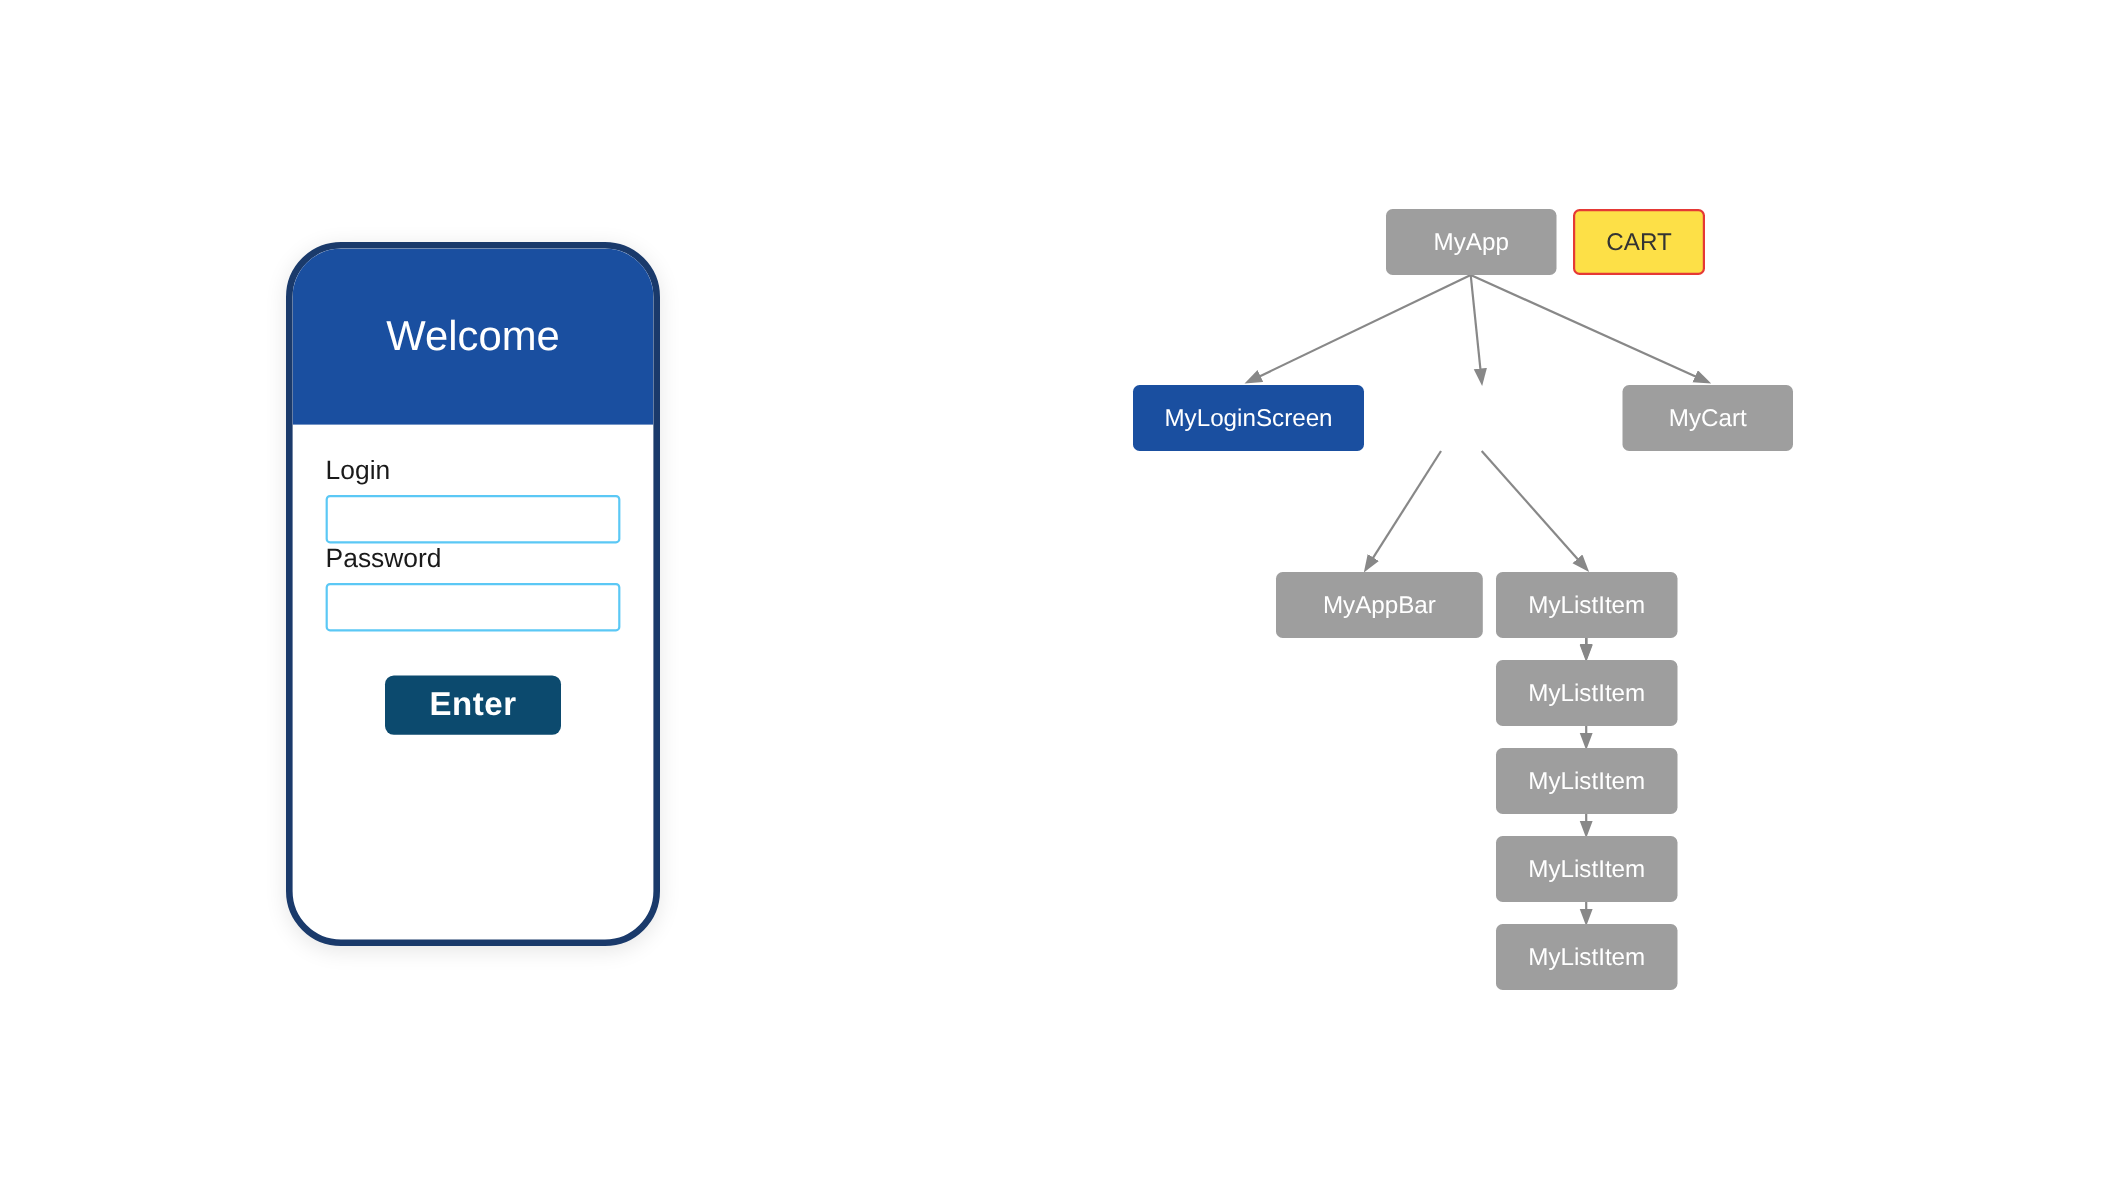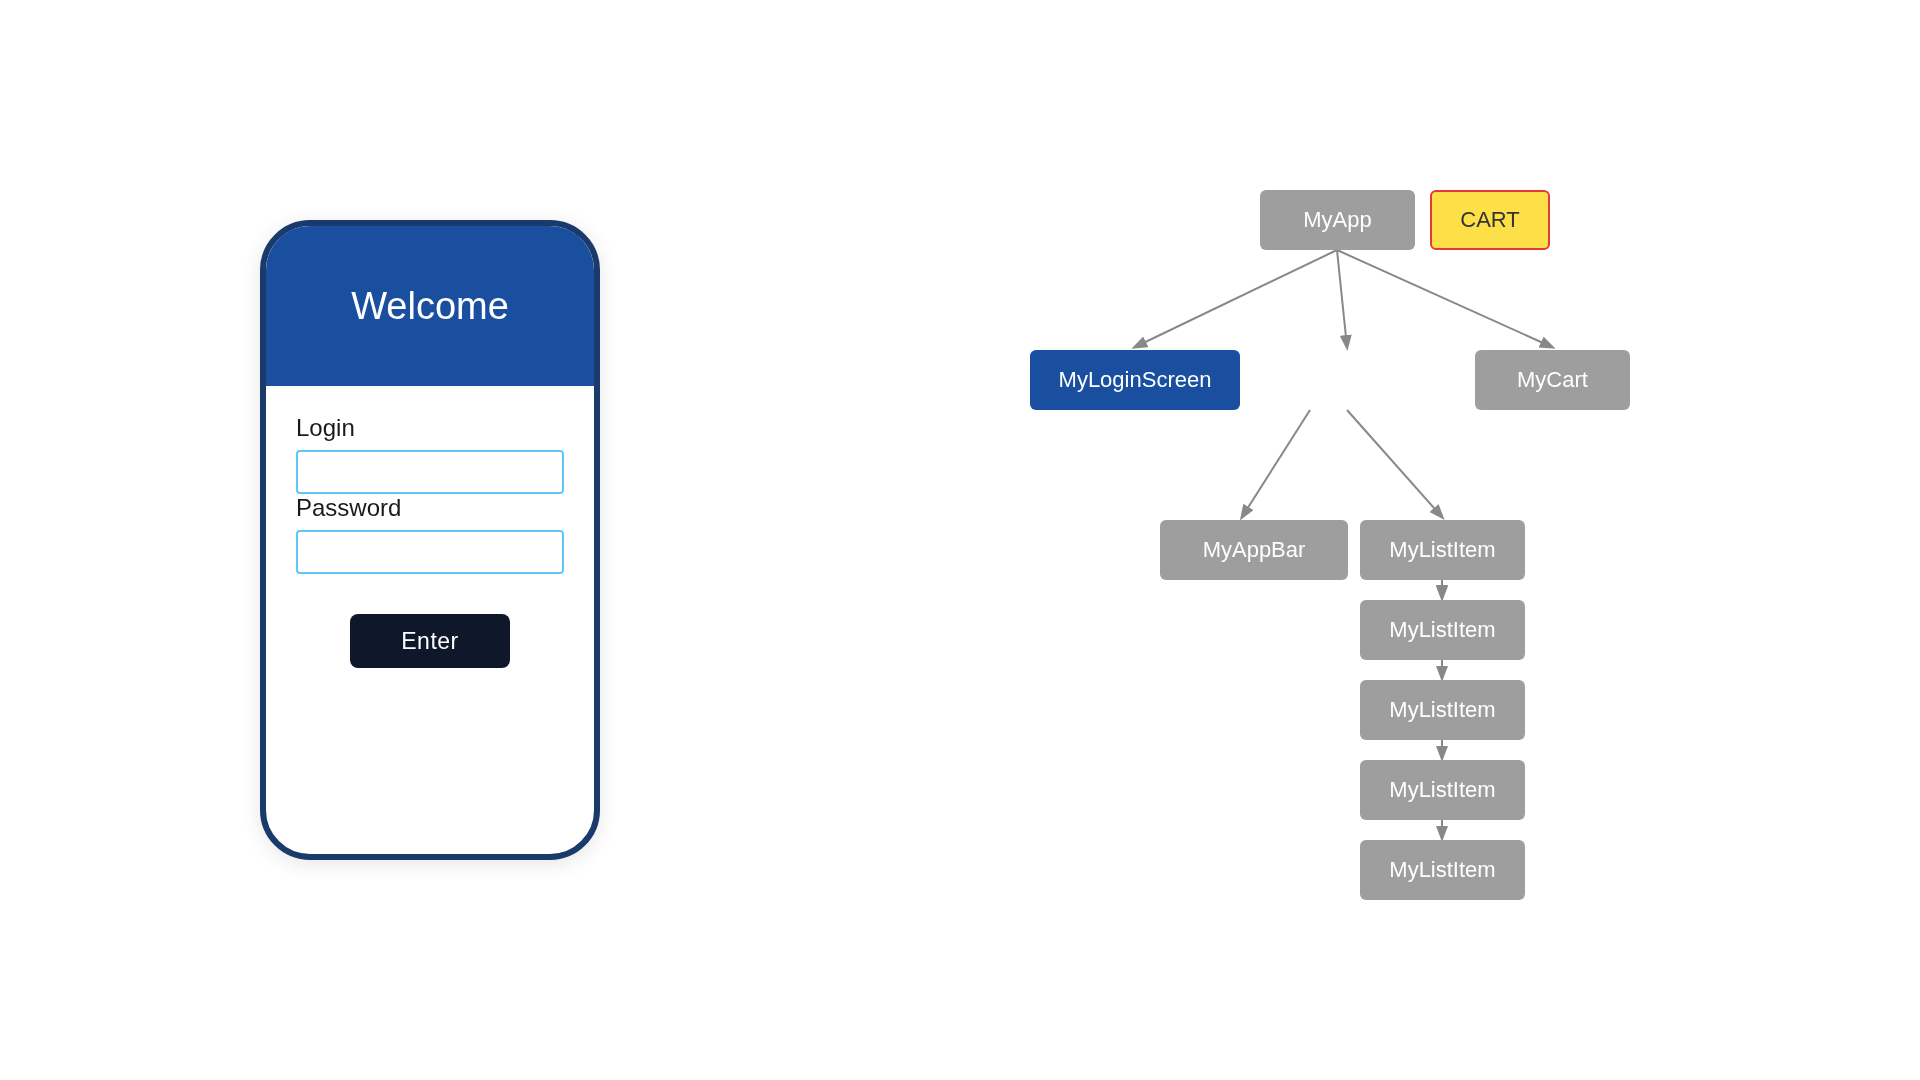--- a/index.html
+++ b/index.html
@@ -75,24 +75,24 @@
       outline: none;
       padding: 0 10px;
       font-size: 16px;
     }
 
     .enter-btn {
       margin: 40px auto 0;
       display: block;
       width: 160px;
       height: 54px;
-      background: #0f172a;
+      background: #0c4a6e;
       color: #ffffff;
-      font-size: 23px;
-      font-weight: 400;
+      font-size: 30px;
+      font-weight: 700;
       border: none;
       border-radius: 8px;
       cursor: pointer;
       letter-spacing: 0.5px;
     }
 
     
     .tree-container {
       width: 760px;
       height: 780px;

